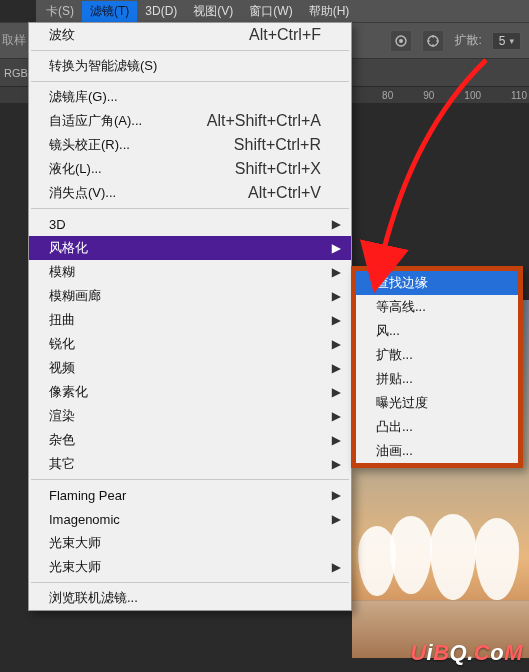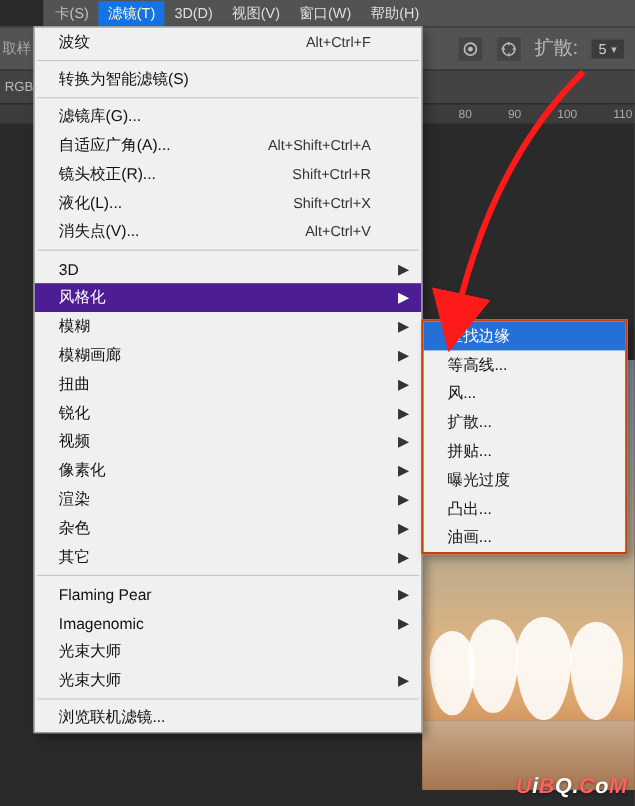--- a/index.html
+++ b/index.html
@@ -22,21 +22,21 @@
     height: 22px;
     background: #535353;
     display: flex;
     align-items: center;
     padding-left: 2px;
     color: #ddd;
     font-size: 12px;
     margin-left: 36px;
   }
   .menubar .mitem { padding: 2px 8px; cursor: pointer; }
-  .menubar .mitem.active { background: #1473e6; color:#fef9c3;}
+  .menubar .mitem.active { background: #1473e6; color:#0f172a;}
   .menubar .cutoff-left { opacity: .8; }
 
   
   .toolstrip {
     position: absolute;
     top: 22px; left: 0;
     width: 529px;
     height: 36px;
     background: #535353;
     border-top: 1px solid #3a3a3a;
@@ -50,21 +50,21 @@
     margin-left:auto;
     display:flex;
     align-items:center;
     gap:10px;
     padding-right:8px;
   }
   .tbbtn {
     width:22px;height:22px;border:1px solid #555;border-radius:2px;
     display:flex;align-items:center;justify-content:center;background:#454545;
   }
-  .diffuse-label{ color:#bbb;font-size:16px;}
+  .diffuse-label{ color:#bbb;font-size:12px;}
   .diffuse-val{
     display:inline-flex;align-items:center;gap:4px;
     border:1px solid #555;padding:1px 6px;background:#3c3c3c;
   }
   .caret-down{ font-size:9px;color:#bbb;}
 
   
   .docstrip{
     position:absolute;
     top:58px;left:0;
@@ -129,43 +129,43 @@
     width:324px;
     background:#f0f0f0;
     color:#111;
     font-size:13px;
     border:1px solid #999;
     box-shadow:4px 4px 8px rgba(0,0,0,.35);
   }
   .menu .sep{ height:1px;background:#c8c8c8;margin:3px 2px; }
   .menu .mi{
     display:flex;align-items:center;
-    padding:4px 42px 4px 20px;
+    padding:4px 30px 4px 20px;
     position:relative;
     cursor:pointer;
     height:24px;
   }
   .menu .mi .label{ flex:0 0 auto;}
-  .menu .mi .short{ margin-left:auto;color:#333;font-size:12px;}
+  .menu .mi .short{ margin-left:auto;color:#333;font-size:16px;}
   .menu .mi .arrow{
     position:absolute;right:10px;top:50%;transform:translateY(-50%);
     font-size:12px;color:#333;
   }
   .menu .mi.hl{
     background:#4c1d95;color:#fff;
   }
   .menu .mi.hl .arrow{color:#fff;}
 
   
   .submenu{
     position:absolute;
     top:266px; left:351px;
     width:172px;
     background:#f0f0f0;
-    border:2px solid #c2410c;
+    border:5px solid #c2410c;
     box-shadow:4px 4px 8px rgba(0,0,0,.35);
     font-size:13px;color:#111;
   }
   .submenu .mi{
     padding:5px 24px 5px 20px;height:24px;
     display:flex;align-items:center;cursor:pointer;
   }
   .submenu .mi.hl{ background:#2470d8;color:#fff;}
 
   
@@ -173,21 +173,21 @@
     position:absolute;
     top:56px; left:338px;
     width:170px;height:240px;
     pointer-events:none;
   }
 
   
   .watermark{
     position:absolute;
     right:6px; bottom:6px;
-    font-size:18px;
+    font-size:22px;
     font-weight:600;
     letter-spacing:.5px;
     color:#fff;
     font-style:italic;
     text-shadow:0 1px 2px rgba(0,0,0,.5);
   }
   .watermark .r{color:#ff6060;}
 </style>
 </head>
 <body>

